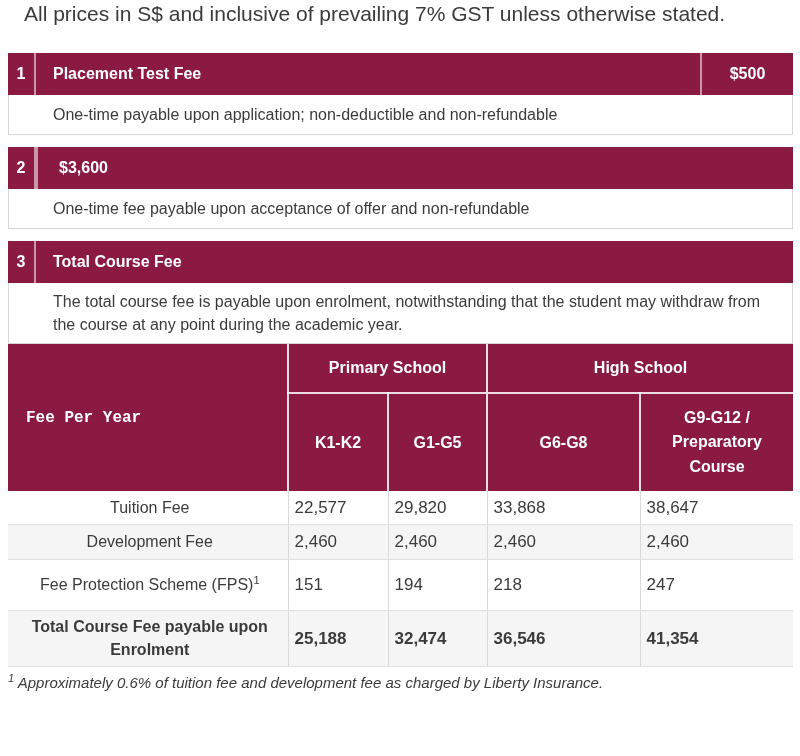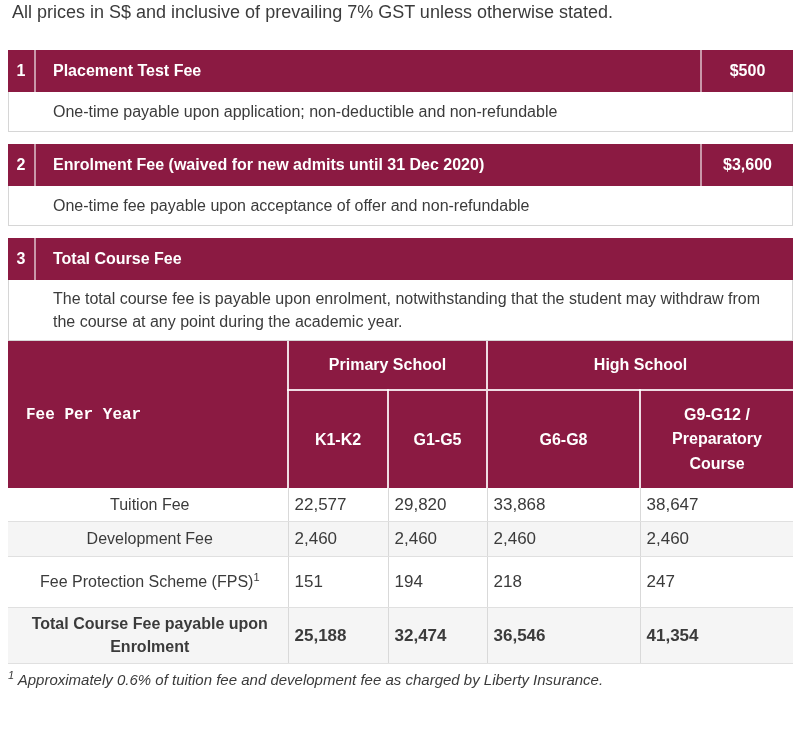--- a/index.html
+++ b/index.html
@@ -18,22 +18,22 @@
   }
   .page-title {
     font-size: 42px;
     font-weight: 400;
     letter-spacing: -0.5px;
     color: #9b1e4b;
     margin: 0 0 12px 0;
     line-height: 1.15;
   }
   .page-subtitle {
-    font-size: 18px;
-    margin: 0 0 27px 4px;
+    font-size: 21px;
+    margin: 0 0 27px 16px;
     color: #3b3b3b;
   }
   
   .fee-section { margin-bottom: 12px; }
   .fee-section-header {
     display: flex;
     align-items: stretch;
     background: #8b1a42;
     color: #ffffff;
     font-weight: bold;
@@ -159,21 +159,20 @@
     </div>
     <div class="fee-section-desc">
       <div class="spacer"></div>
       <div class="desc-text">One-time payable upon application; non-deductible and non-refundable</div>
     </div>
   </div>
 
   <div class="fee-section">
     <div class="fee-section-header">
       <div class="fee-section-num">2</div>
-      <div class="fee-section-title">Enrolment Fee (waived for new admits until 31 Dec 2020)</div>
       <div class="fee-section-price">$3,600</div>
     </div>
     <div class="fee-section-desc">
       <div class="spacer"></div>
       <div class="desc-text">One-time fee payable upon acceptance of offer and non-refundable</div>
     </div>
   </div>
 
   <div class="fee-section" style="margin-bottom:0;">
     <div class="fee-section-header">

